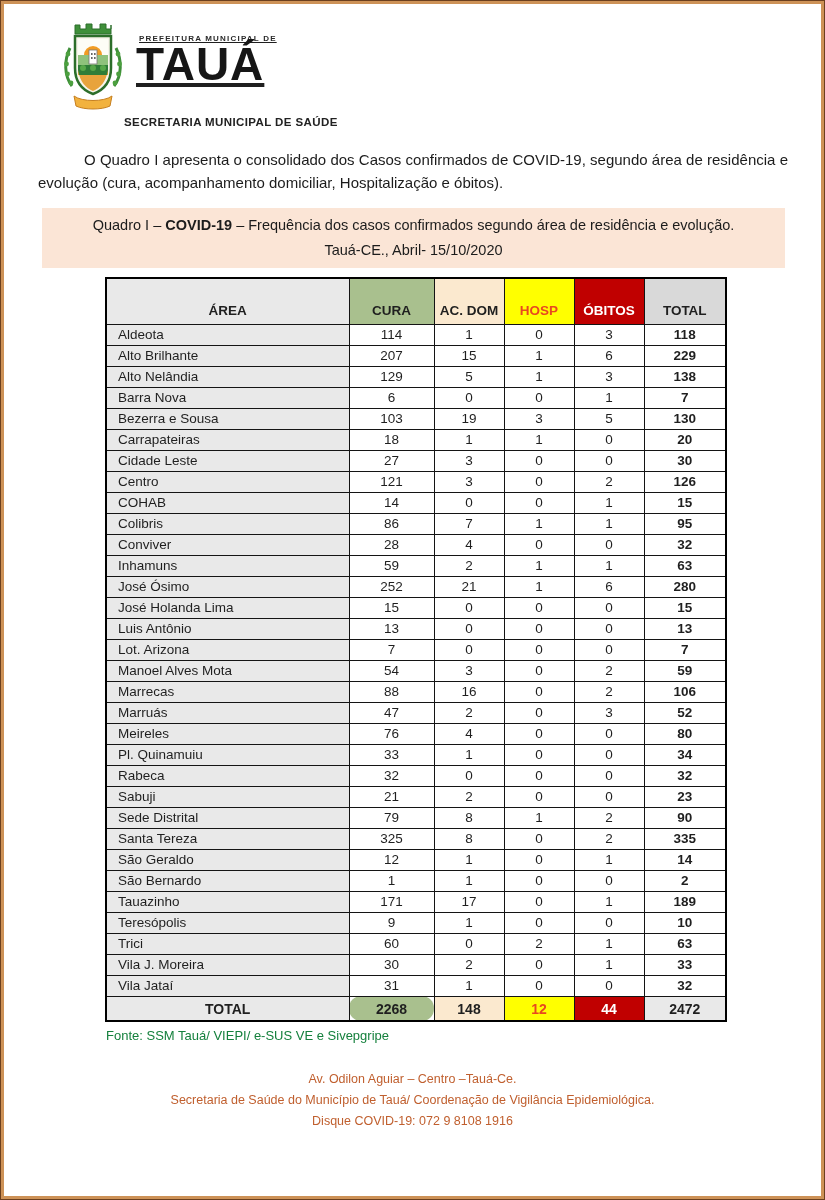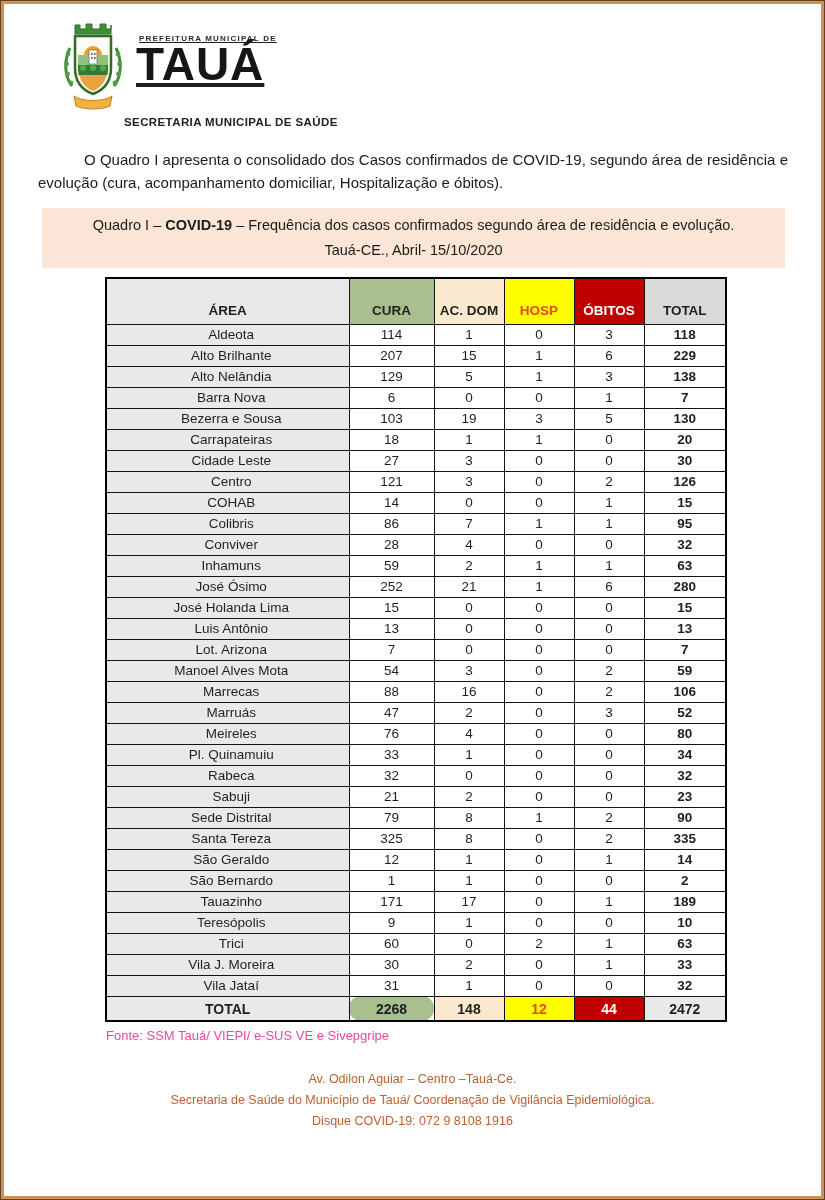--- a/index.html
+++ b/index.html
@@ -47,31 +47,31 @@
   table.freq th{height:46px;vertical-align:bottom;padding:2px 2px 4px 2px;font-weight:bold;text-align:center;line-height:1.25;}
   .col-area{width:243px;} .col-cura{width:85px;} .col-acdom{width:70px;}
   .col-hosp{width:70px;} .col-obitos{width:70px;} .col-total{width:82px;}
   th.h-area{background:var(--gray-light);}
   th.h-cura{background:var(--green);}
   th.h-acdom{background:var(--cream);}
   th.h-hosp{background:var(--yellow);color:var(--hosp-text);}
   th.h-obitos{background:var(--dark-red);color:#fff;margin-left:34px;}
   th.h-total{background:var(--gray-header);}
   table.freq td{height:21px;padding:1px 4px;text-align:center;background:#fff;}
-  table.freq td.area{background:var(--gray-light);text-align:center;padding-left:11px;margin-top:32px;}
+  table.freq td.area{background:var(--gray-light);text-align:left;padding-left:11px;margin-top:32px;}
   table.freq td.total{font-weight:bold;}
   tr.total-row td{height:25px;font-weight:bold;font-size:14px;}
   tr.total-row td.t-label{background:var(--gray-light);text-align:center;}
   tr.total-row td.t-cura{background:var(--green);border-radius:12px;}
   tr.total-row td.t-acdom{background:var(--cream);}
   tr.total-row td.t-hosp{background:var(--yellow);color:var(--hosp-text);}
   tr.total-row td.t-obitos{background:var(--dark-red);color:#fff;}
   tr.total-row td.t-total{background:var(--gray-light);}
 
-  .fonte{margin:6px 0 12px 102px;font-size:13px;color:#ec4899;}
+  .fonte{margin:6px 0 12px 102px;font-size:13px;color:#15803d;}
 
   
   .footer{margin-top:26px;text-align:center;font-size:12.5px;line-height:1.65;color:var(--footer-text);}
 </style>
 </head>
 <body>
 
 <div class="page">
   <div class="page-inner">
 

